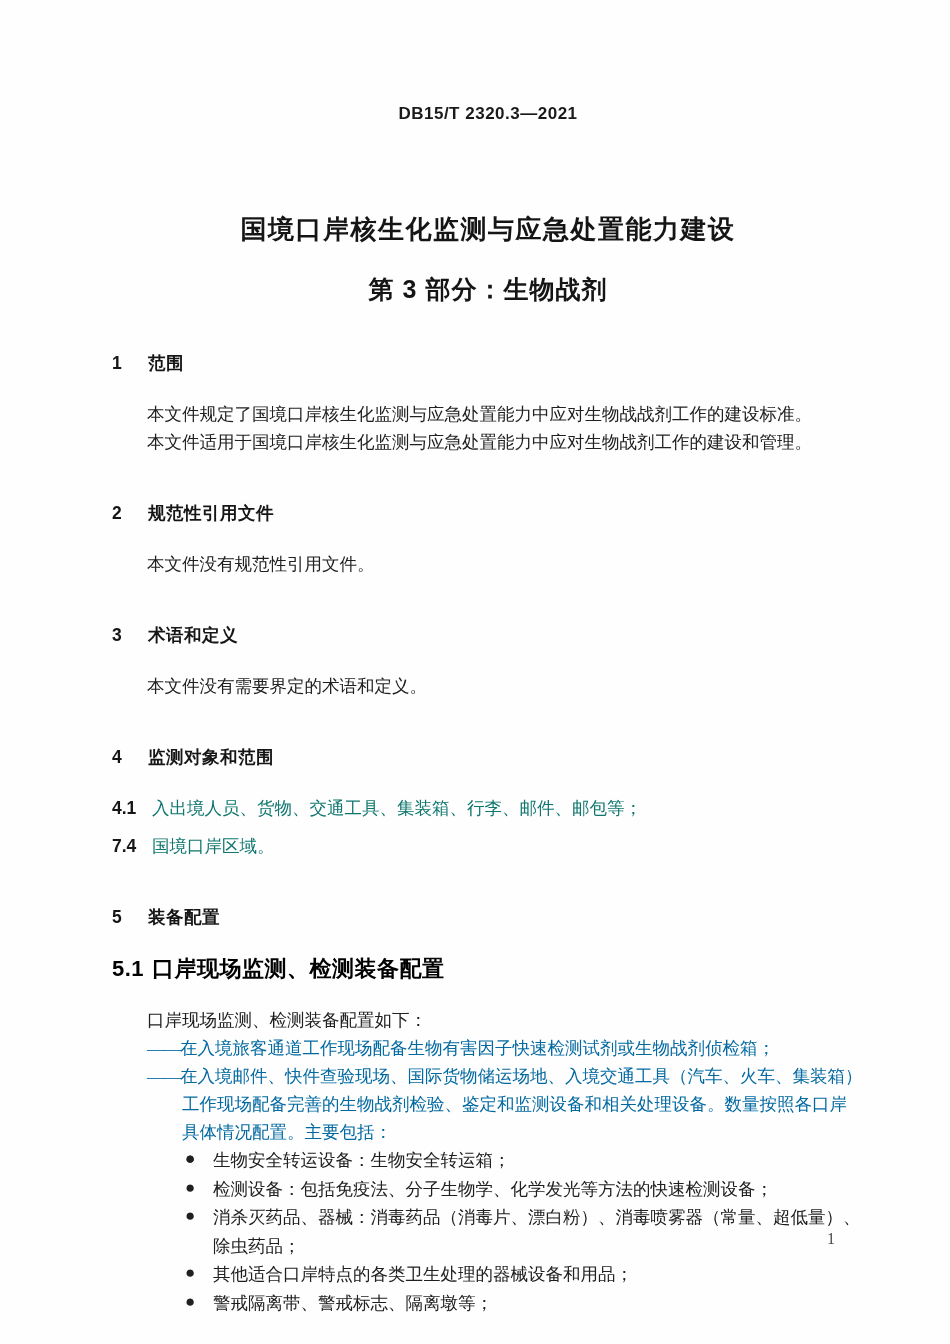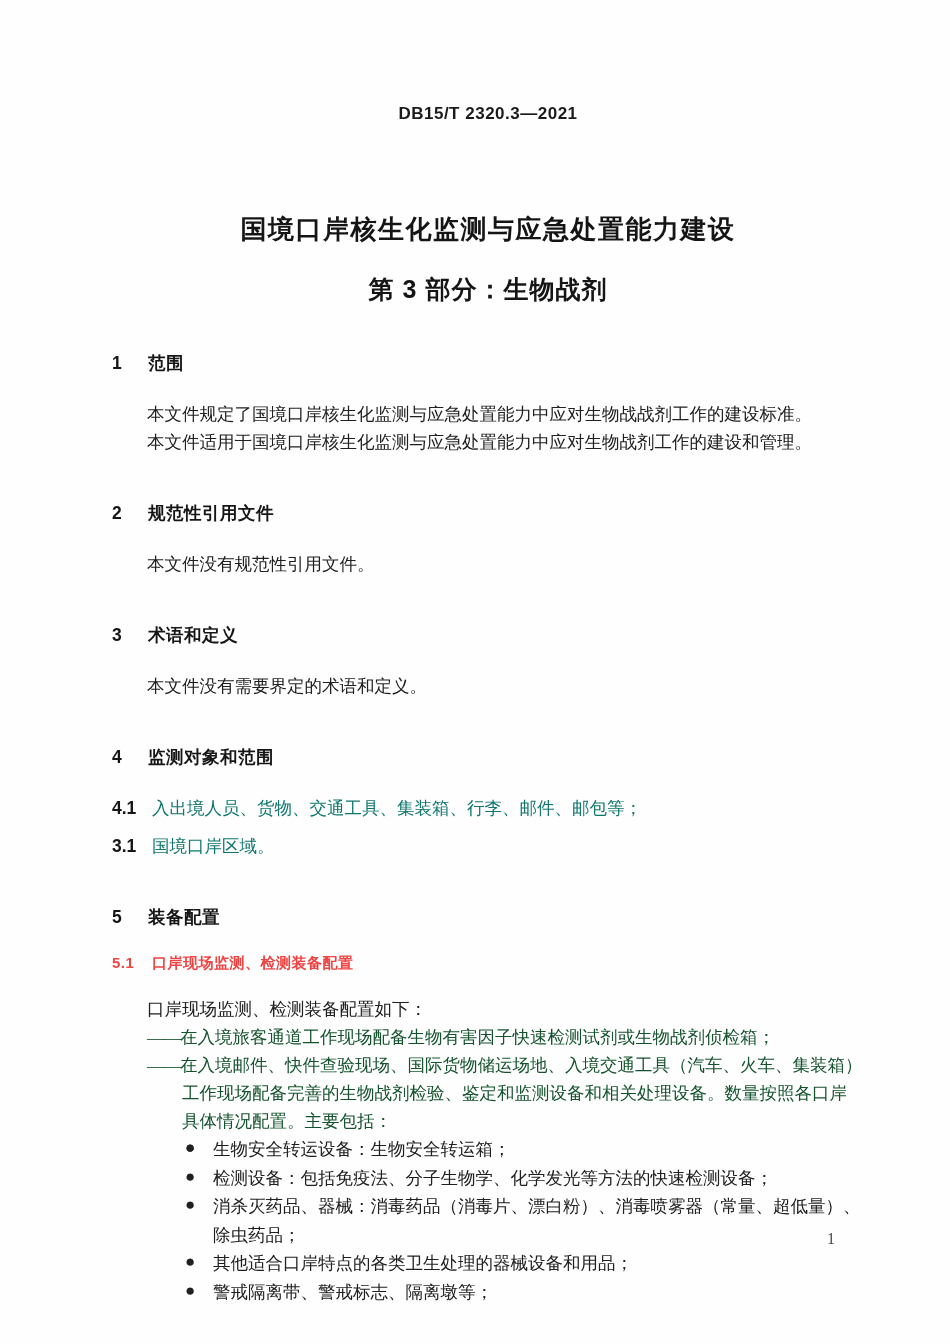--- a/index.html
+++ b/index.html
@@ -53,22 +53,22 @@
     color: #161616;
     letter-spacing: 0.5px;
   }
   .sec-heading .sec-no { display: inline-block; min-width: 36px; }
 
   .sub-heading {
     margin-top: 16px;
     margin-bottom: 22px;
     font-family: "Liberation Sans", "DejaVu Sans", sans-serif;
     font-weight: bold;
-    font-size: 15px;
-    color: #ef4444;
+    font-size: 22px;
+    color: #000000;
     letter-spacing: 0.5px;
   }
   .sub-heading .sec-no { display: inline-block; min-width: 40px; }
 
   
   .body-p {
     font-size: 17.5px;
     line-height: 28px;
     color: #202020;
   }
@@ -90,21 +90,21 @@
     color: #161616;
   }
   .clause-text { color: #0f766e; }
 
   
   .dash-item {
     font-size: 17.5px;
     line-height: 28px;
     margin-left: 70px;
     text-indent: -35px;
-    color: #14532d;
+    color: #0369a1;
   }
   .dash-marker { letter-spacing: -1px; }
 
   
   .bullet-item {
     position: relative;
     font-size: 17.5px;
     line-height: 28.5px;
     margin-left: 101px;
     margin-right: 0;
@@ -179,21 +179,21 @@
       </div>
 
       <div class="sec-block">
         <div class="sec-heading">
           <span class="sec-no">4</span><span>监测对象和范围</span>
         </div>
         <div class="clause">
           <span class="clause-no">4.1</span><span class="clause-text">入出境人员、货物、交通工具、集装箱、行李、邮件、邮包等；</span>
         </div>
         <div class="clause">
-          <span class="clause-no">3.1</span><span class="clause-text">国境口岸区域。</span>
+          <span class="clause-no">7.4</span><span class="clause-text">国境口岸区域。</span>
         </div>
       </div>
 
       <div class="sec-block">
         <div class="sec-heading">
           <span class="sec-no">5</span><span>装备配置</span>
         </div>
 
         <div class="sub-heading">
           <span class="sec-no">5.1</span><span>口岸现场监测、检测装备配置</span>

